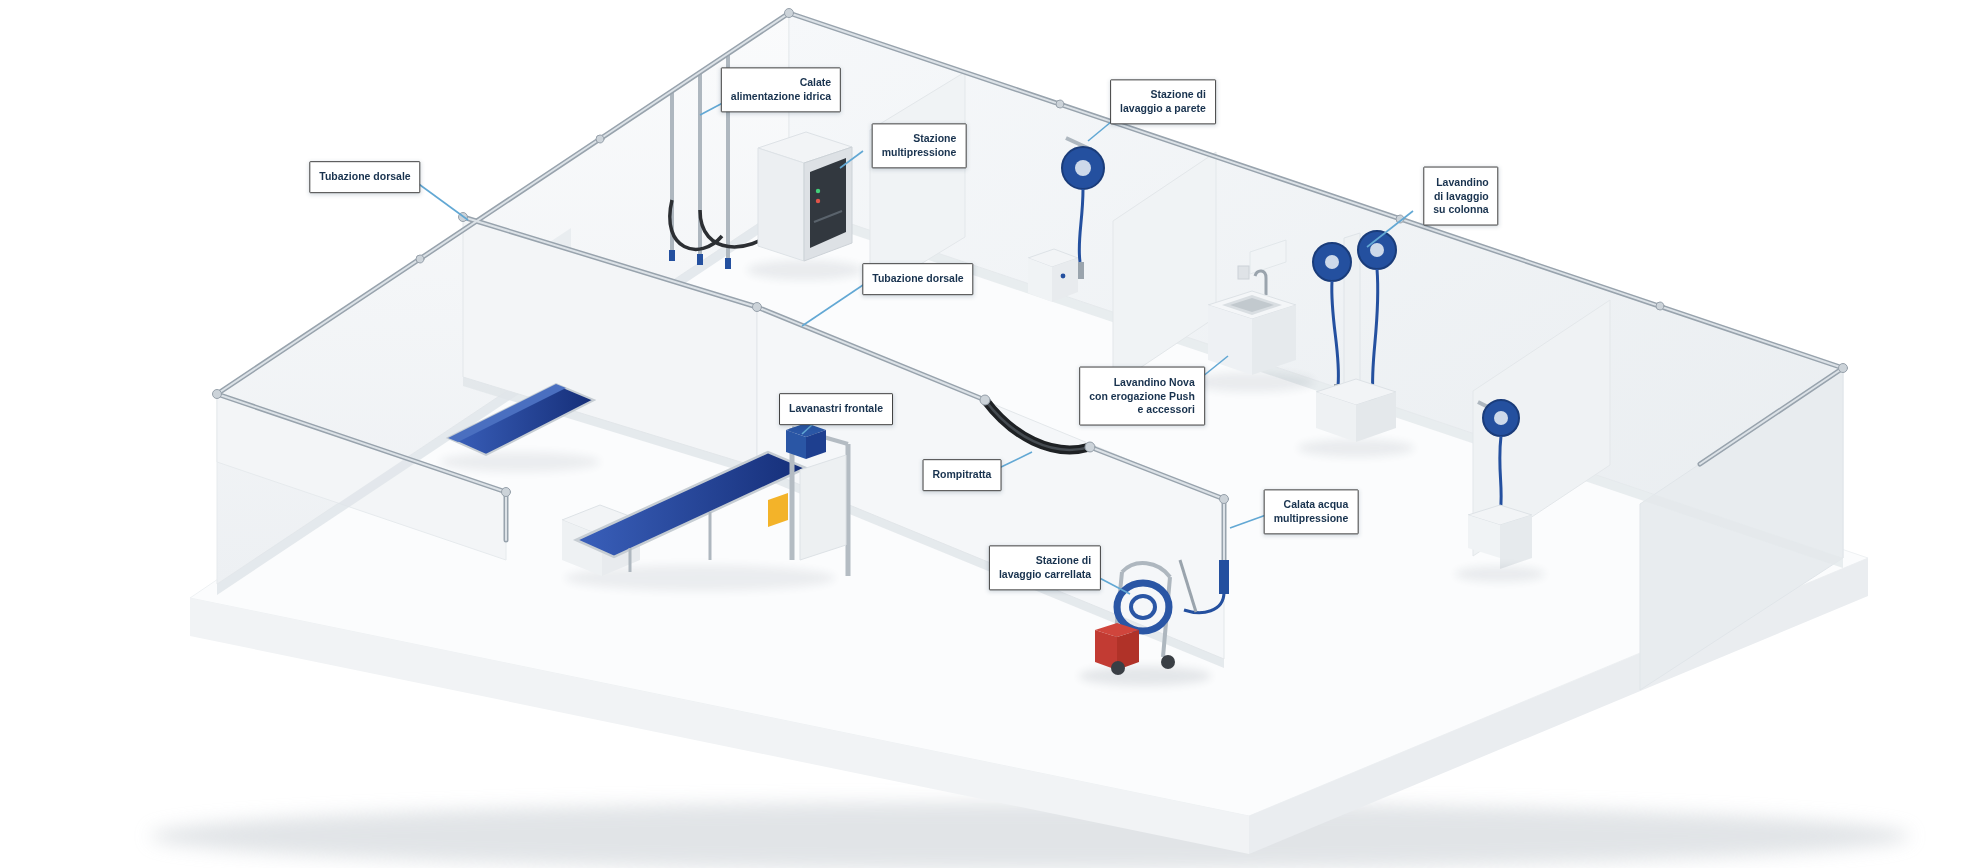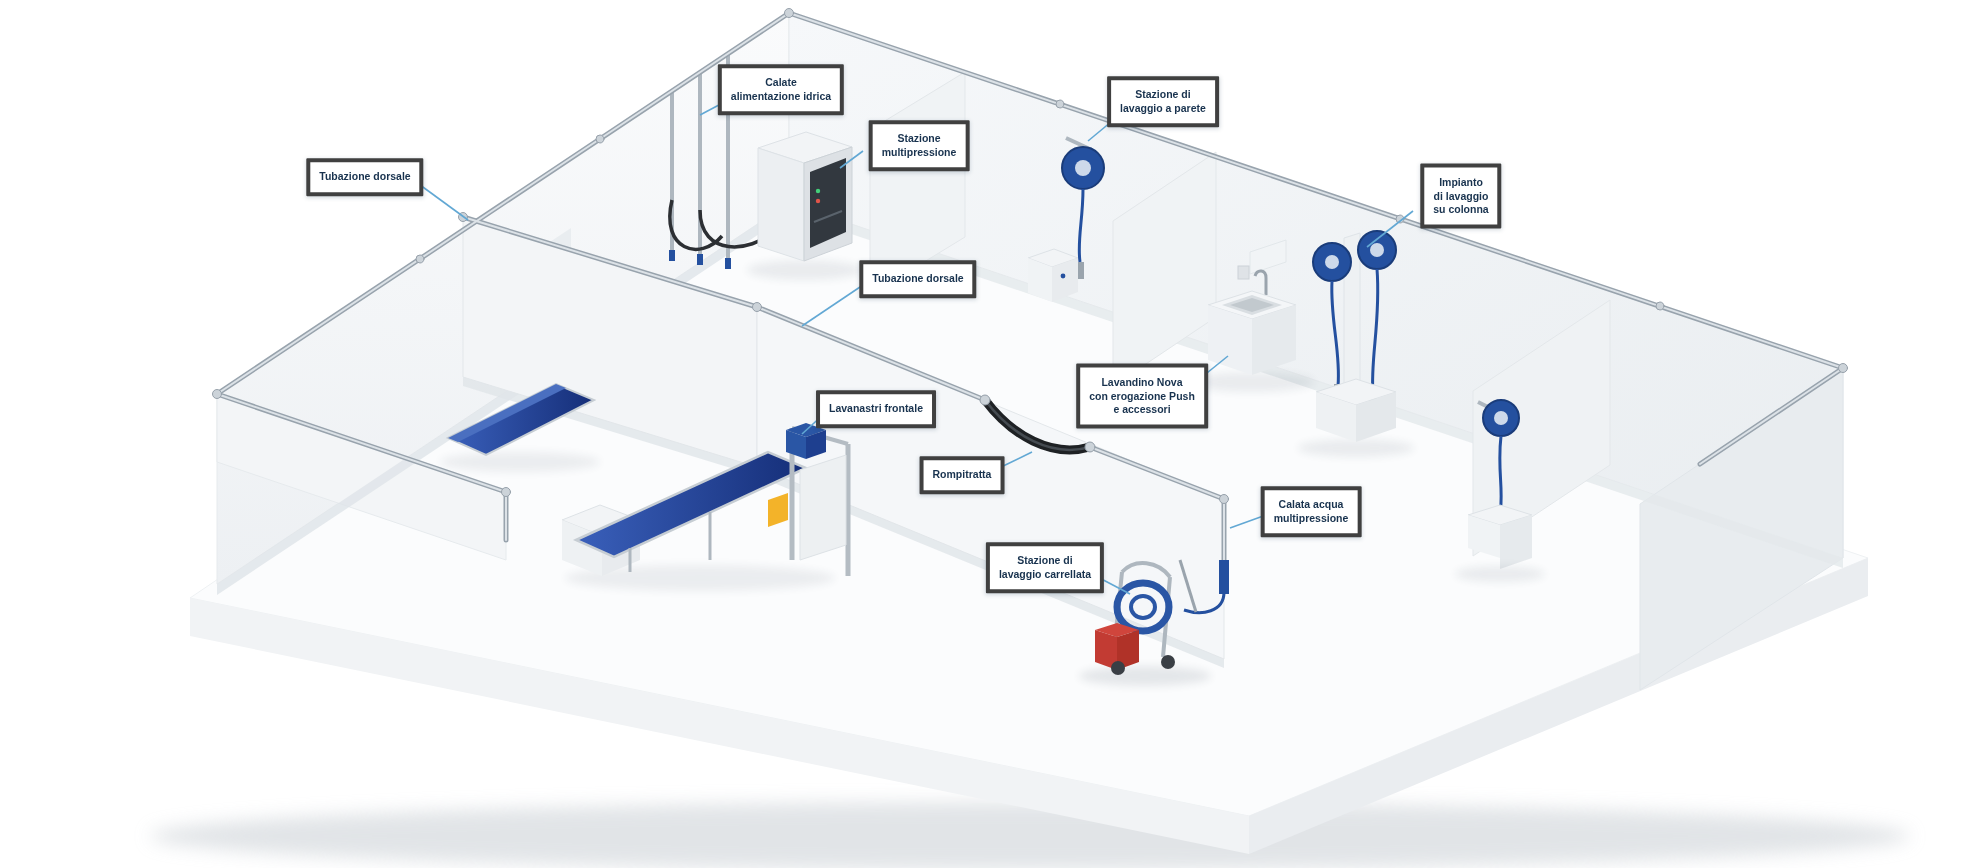--- a/index.html
+++ b/index.html
@@ -3,28 +3,28 @@
 <meta charset="utf-8">
 <style>
   html,body{margin:0;padding:0;background:#ffffff;}
   .stage{position:relative;width:1978px;height:868px;overflow:hidden;background:#ffffff;
          font-family:"Liberation Sans",sans-serif;}
   .stage svg{position:absolute;left:0;top:0;}
   .label{
     position:absolute;
     transform:translate(-50%,-50%);
     background:#ffffff;
-    border:4px solid #404040;
+    border:1px solid #404040;
     box-shadow:0 1px 4px rgba(30,60,90,.18);
     padding:8px 9px;
     font-size:10.5px;
     font-weight:bold;
     line-height:1.3;
     color:#18324e;
-    text-align:center;
+    text-align:right;
     white-space:pre-line;
     border-radius:1px;
     z-index:5;
   }
 </style>
 </head>
 <body>
 
 <div class="stage">
 
@@ -258,26 +258,26 @@
 </svg>
 
 <div class="label" style="left:365px;top:177px">Tubazione dorsale</div>
 <div class="label" style="left:781px;top:90px">Calate
 alimentazione idrica</div>
 <div class="label" style="left:919px;top:146px">Stazione
 multipressione</div>
 <div class="label" style="left:1163px;top:102px">Stazione di
 lavaggio a parete</div>
 <div class="label" style="left:918px;top:279px">Tubazione dorsale</div>
-<div class="label" style="left:1461px;top:196px">Impianto
+<div class="label" style="left:1461px;top:196px">Lavandino
 di lavaggio
 su colonna</div>
 <div class="label" style="left:1142px;top:396px">Lavandino Nova
 con erogazione Push
 e accessori</div>
-<div class="label" style="left:876px;top:409px">Lavanastri frontale</div>
+<div class="label" style="left:836px;top:409px">Lavanastri frontale</div>
 <div class="label" style="left:962px;top:475px">Rompitratta</div>
 <div class="label" style="left:1311px;top:512px">Calata acqua
 multipressione</div>
 <div class="label" style="left:1045px;top:568px">Stazione di
 lavaggio carrellata</div>
 
 </div>
 
 </body></html>

